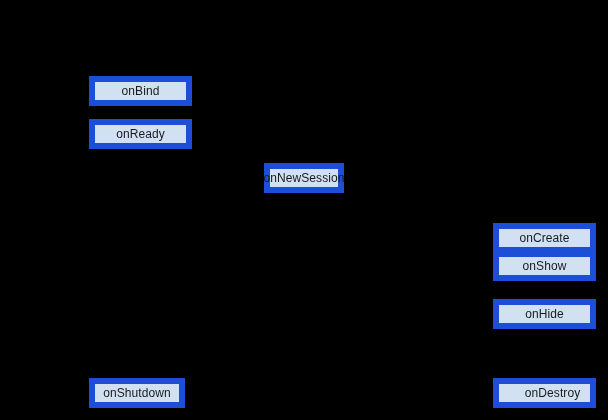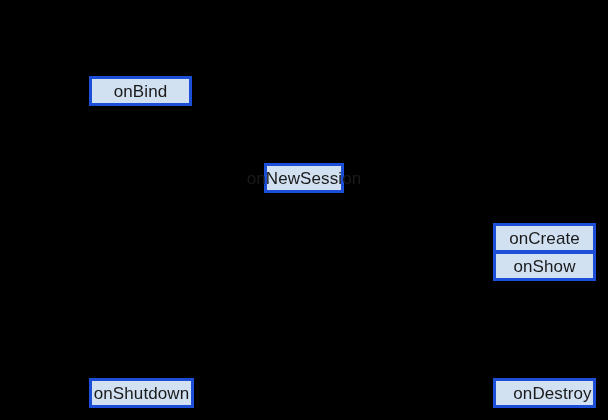--- a/index.html
+++ b/index.html
@@ -15,60 +15,66 @@
     position: relative;
     width: 608px;
     height: 420px;
     background: #000000;
     overflow: hidden;
   }
   .node-box {
     position: absolute;
     box-sizing: border-box;
     background: #d1e1f2;
-    border: 3px solid #1d4ed8;
+    border: 6px solid #1d4ed8;
     display: flex;
     align-items: center;
     justify-content: center;
     color: #1a1a1a;
-    font-size: 17px;
+    font-size: 12px;
     line-height: 1;
     letter-spacing: 0.1px;
     white-space: nowrap;
     -webkit-font-smoothing: antialiased;
   }
   .node-label {
     display: block;
     pointer-events: none;
   }
 </style>
 </head>
 <body>
 
 <div id="diagram-canvas">
 
   <div class="node-box" style="left:89px; top:76px; width:103px; height:30px;">
     <span class="node-label">onBind</span>
   </div>
 
+  <div class="node-box" style="left:89px; top:119px; width:103px; height:30px;">
+    <span class="node-label">onReady</span>
+  </div>
 
   <div class="node-box" style="left:264px; top:163px; width:80px; height:30px;">
     <span class="node-label">onNewSession</span>
   </div>
 
   <div class="node-box" style="left:493px; top:203px; width:103px; height:30px;margin-top:20px;">
     <span class="node-label">onCreate</span>
   </div>
 
   <div class="node-box" style="left:493px; top:251px; width:103px; height:30px;">
     <span class="node-label">onShow</span>
   </div>
 
+  <div class="node-box" style="left:493px; top:299px; width:103px; height:30px;">
+    <span class="node-label">onHide</span>
+  </div>
 
-  <div class="node-box" style="left:89px; top:378px; width:105px; height:30px;text-align:right;">
+  <div class="node-box" style="left:89px; top:378px; width:96px; height:30px;text-align:right;">
     <span class="node-label">onShutdown</span>
   </div>
 
   <div class="node-box" style="left:493px; top:378px; width:103px; height:30px;padding-left:16px;">
     <span class="node-label">onDestroy</span>
   </div>
 
 </div>
 
 </body></html>

